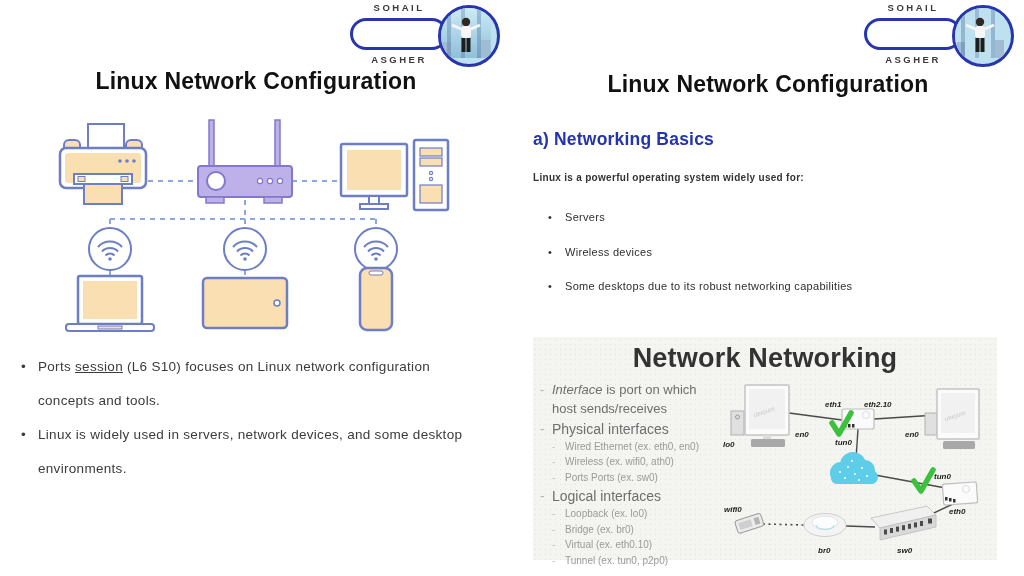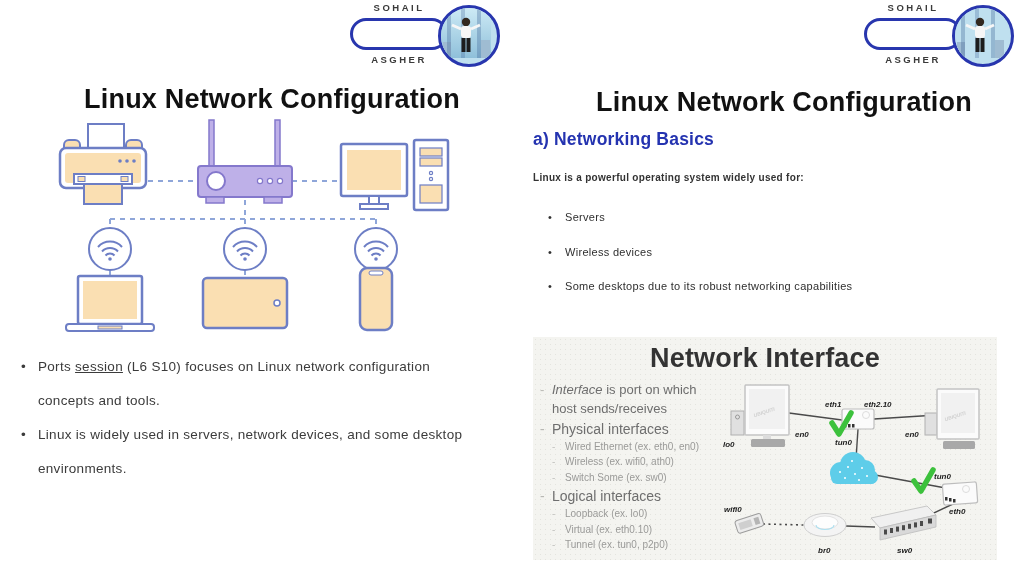--- a/index.html
+++ b/index.html
@@ -12,22 +12,22 @@
   
   .logo{position:absolute;width:160px;height:64px;}
   .logo-pill{position:absolute;left:0;top:14px;width:92px;height:26px;background:#fff;
              border:3px solid #2836ae;border-radius:16px;display:flex;flex-direction:column;
              align-items:center;justify-content:center;font-size:9.5px;font-weight:bold;
              letter-spacing:2.5px;color:#3a3a3a;line-height:1.3;gap:40px;}
   .logo-photo{position:absolute;left:88px;top:1px;width:56px;height:56px;border-radius:50%;
               border:3px solid #2836ae;overflow:hidden;background:#bfe0ef;}
 
   
-  .slide-title{position:absolute;left:0;width:100%;text-align:center;margin:16px;
-               font-size:27px;font-weight:bold;color:#111;letter-spacing:.2px;}
+  .slide-title{position:absolute;left:0;width:100%;text-align:center;margin:0;
+               font-size:23px;font-weight:bold;color:#111;letter-spacing:.2px;}
   .slide-left .slide-title{top:68px;}
   .slide-right .slide-title{top:71px;}
 
   .bullets-left{position:absolute;left:18px;top:350px;width:464px;margin:0;padding:0;list-style:none;}
   .bullets-left li{position:relative;padding-left:20px;font-size:13.5px;line-height:34px;
                    color:#3b3b3b;letter-spacing:.3px;}
   .bullets-left li::before{content:"•";position:absolute;left:3px;top:0;}
   .u{text-decoration:underline;}
 
   .section-heading{position:absolute;left:21px;top:129px;margin:0;font-size:17.5px;
@@ -222,32 +222,33 @@
     <h2 class="section-heading">a) Networking Basics</h2>
     <p class="intro">Linux is a powerful operating system widely used for:</p>
 
     <ul class="bullets-right">
       <li><span>Servers</span></li>
       <li><span>Wireless devices</span></li>
       <li><span>Some desktops due to its robust networking capabilities</span></li>
     </ul>
 
     <div class="fig-panel">
-      <h3 class="fig-title">Network Interface</h3>
+      <h3 class="fig-title">Network Networking</h3>
 
       <div class="fig-list">
         <div class="fig-item lvl1 fig-def">
           <span class="it">Interface</span><span> is port on which host sends/receives</span>
         </div>
         <div class="fig-item lvl1 fig-head">Physical interfaces</div>
         <div class="fig-item lvl2">Wired Ethernet (ex. eth0, en0)</div>
         <div class="fig-item lvl2">Wireless (ex. wifi0, ath0)</div>
-        <div class="fig-item lvl2">Switch Some (ex. sw0)</div>
+        <div class="fig-item lvl2">Ports Ports (ex. sw0)</div>
         <div class="fig-item lvl1 fig-head">Logical interfaces</div>
         <div class="fig-item lvl2">Loopback (ex. lo0)</div>
+        <div class="fig-item lvl2">Bridge (ex. br0)</div>
         <div class="fig-item lvl2">Virtual (ex. eth0.10)</div>
         <div class="fig-item lvl2">Tunnel (ex. tun0, p2p0)</div>
       </div>
 
       <svg class="ni-svg" width="282" height="183" viewBox="0 0 282 183">
 
         <g stroke="#4a4a4a" stroke-width="1.4">
           <line x1="74" y1="36" x2="127" y2="43"></line>
           <line x1="159" y1="42" x2="222" y2="38"></line>
           <line x1="143" y1="52" x2="141" y2="82"></line>

